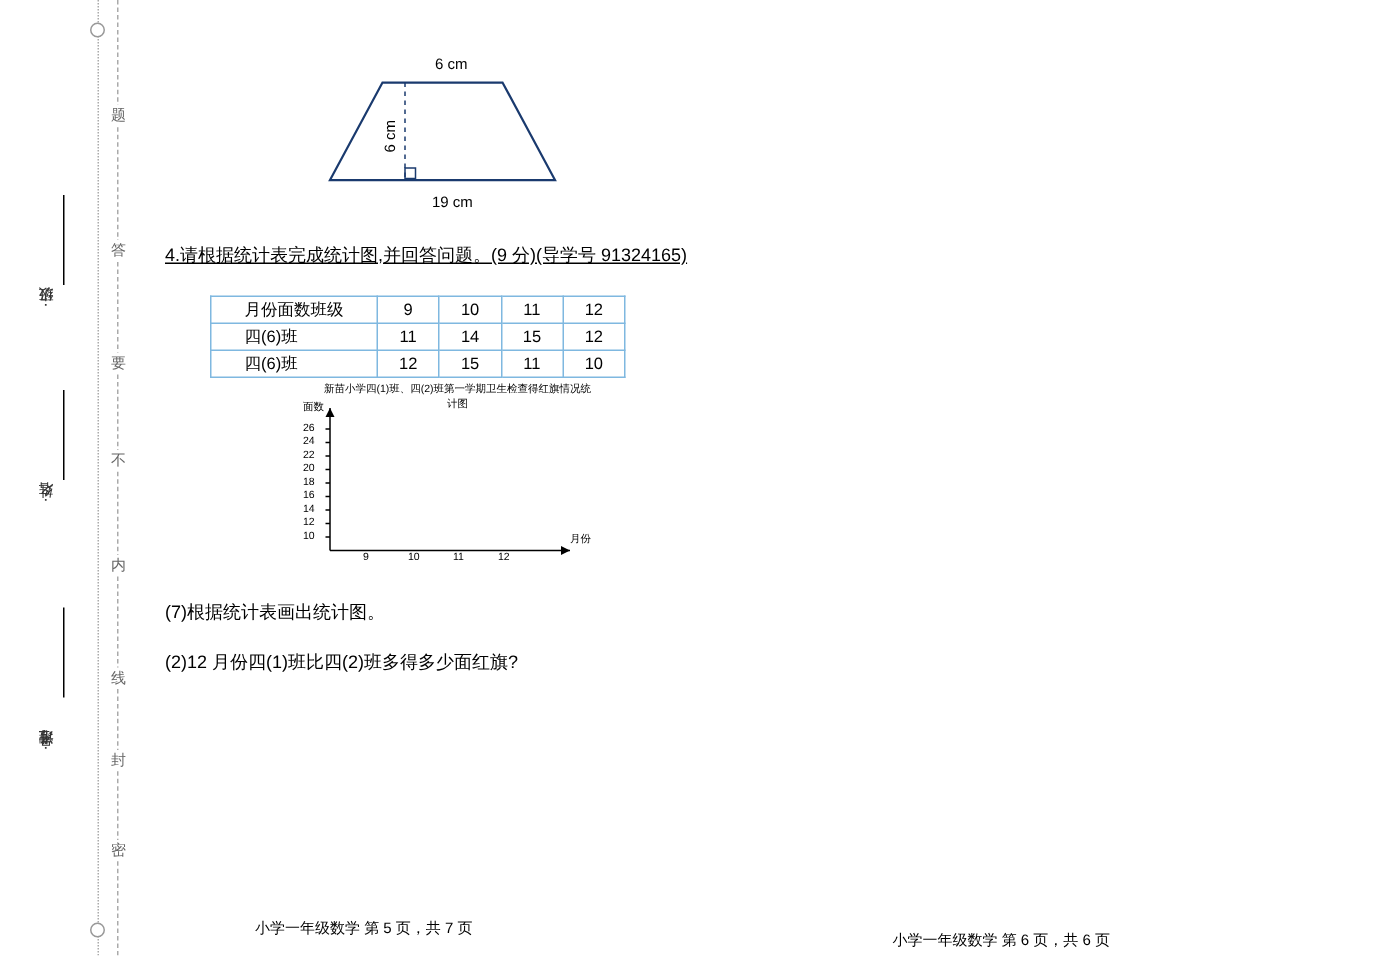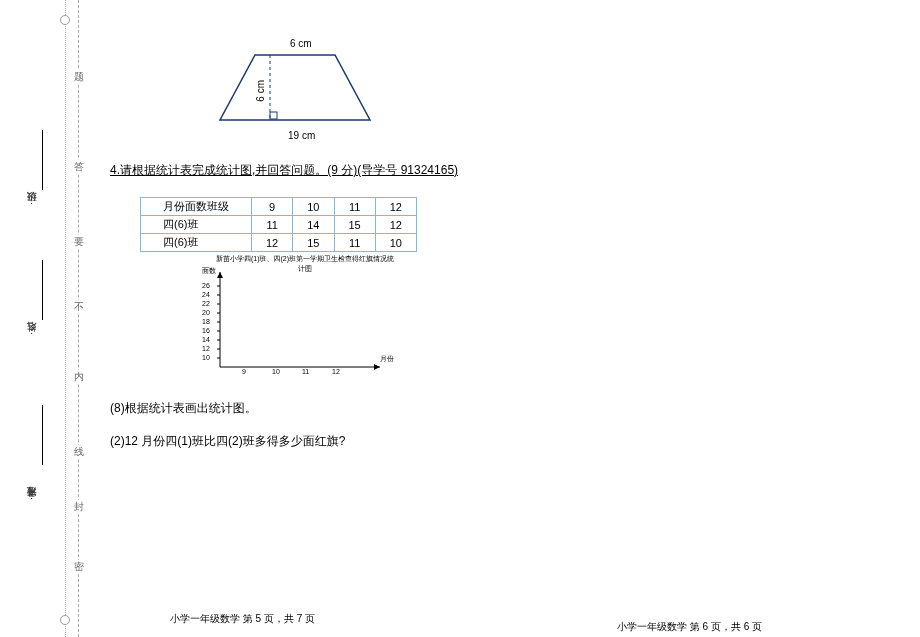--- a/index.html
+++ b/index.html
@@ -135,21 +135,20 @@
       top: 612px;
       font-size: 10px;
       color: #000;
     }
     .footer-right {
       position: absolute;
       left: 595px;
       top: 620px;
       font-size: 10px;
       color: #000;
-      margin-left: 22px;
     }
   </style>
 </head>
 <body>
 
 <div class="binding-margin">
   <div class="binding-line"></div>
   <div class="inner-dashed"></div>
   <div class="circle-mark cm1"></div>
   <div class="circle-mark cm2"></div>
@@ -239,19 +238,19 @@
     <div class="chart-ytick" style="top:82px">14</div>
     <div class="chart-ytick" style="top:91px">12</div>
     <div class="chart-ytick" style="top:100px">10</div>
     <div class="chart-xtick" style="left:52px">9</div>
     <div class="chart-xtick" style="left:82px">10</div>
     <div class="chart-xtick" style="left:112px">11</div>
     <div class="chart-xtick" style="left:142px">12</div>
     <div class="chart-xlabel">月份</div>
   </div>
 
-  <div class="subq">(8)根据统计表画出统计图。</div>
+  <div class="subq">(7)根据统计表画出统计图。</div>
   <div class="subq" style="">(2)12 月份四(1)班比四(2)班多得多少面红旗?</div>
 
 </div>
 
 <div class="footer-left">小学一年级数学  第 5 页，共 7 页</div>
 <div class="footer-right">小学一年级数学  第 6 页，共 6 页</div>
 
 </body></html>

